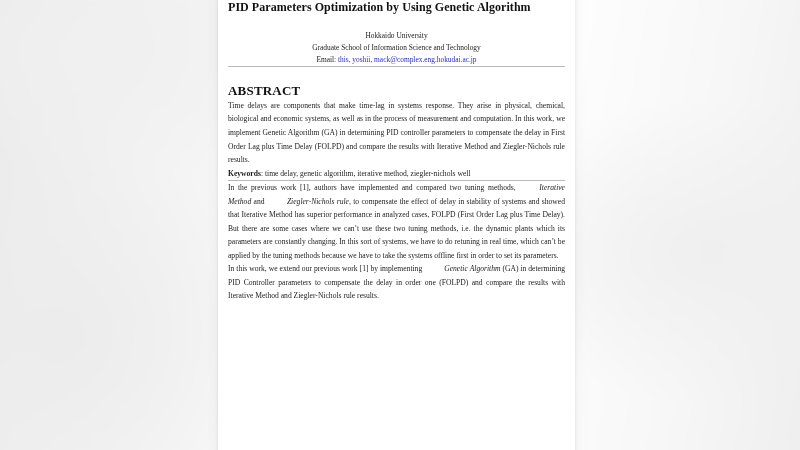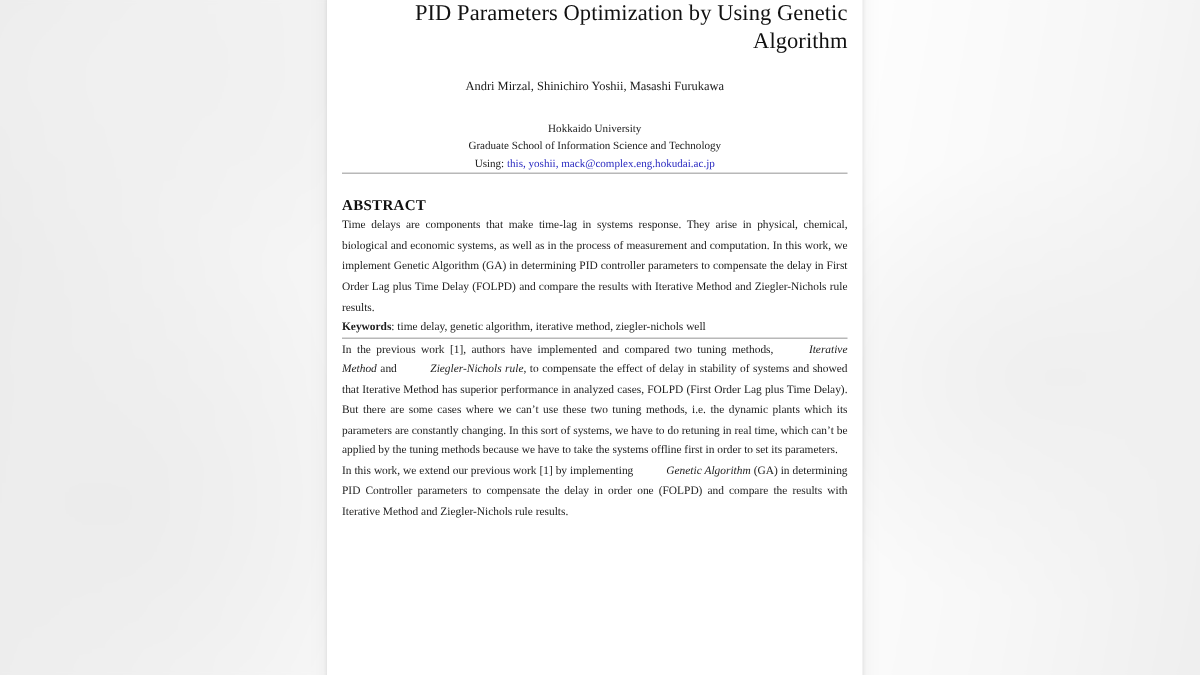--- a/index.html
+++ b/index.html
@@ -41,23 +41,23 @@
     box-sizing: border-box;
     padding: 40px 10px 0 10px;
   }
 
   .page-inner {
     width: 100%;
   }
 
   
   .doc-title {
-    font-size: 15px;
-    font-weight: normal;
-    text-align: right;
+    font-size: 12px;
+    font-weight: bold;
+    text-align: left;
     line-height: 1.25;
     color: #111111;
     margin: 0 0 15px 0;
     letter-spacing: 0.05px;
   }
   .authors {
     font-size: 8.3px;
     text-align: center;
     color: #1a1a1a;
     margin: 0 0 18px 0;
@@ -80,21 +80,21 @@
   hr.rule {
     border: 0;
     border-top: 1px solid #b8b8b8;
     margin: 0;
     height: 0;
   }
   .rule-top { margin-top: 20px; }
 
   
   .section-head {
-    font-size: 10px;
+    font-size: 13px;
     font-weight: bold;
     color: #111111;
     margin: 0;
     letter-spacing: 0.2px;
   }
   .abstract-head { padding-top: 16px; }
   .intro-head    { padding-top: 24px; }
 
   p.body-text {
     font-size: 7.6px;
@@ -117,26 +117,25 @@
 </head>
 <body>
 
 <div class="backdrop"></div>
 
 <div class="page">
   <div class="page-inner">
 
     <h1 class="doc-title">PID Parameters Optimization by Using Genetic Algorithm</h1>
 
-    <div class="authors">Andri Mirzal, Shinichiro Yoshii, Masashi Furukawa</div>
 
     <div class="affiliation">
       <div>Hokkaido University</div>
       <div>Graduate School of Information Science and Technology</div>
-      <div class="email-line"><span>Using: </span><a class="email-link" href="#">this, yoshii, mack@complex.eng.hokudai.ac.jp</a></div>
+      <div class="email-line"><span>Email: </span><a class="email-link" href="#">this, yoshii, mack@complex.eng.hokudai.ac.jp</a></div>
     </div>
 
     <hr class="rule rule-top">
 
     <div class="section-head abstract-head">ABSTRACT</div>
 
     <p class="body-text abstract-body">Time delays are components that make time-lag in systems response. They arise in physical, chemical, biological and economic systems, as well as in the process of measurement and computation. In this work, we implement Genetic Algorithm (GA) in determining PID controller parameters to compensate the delay in First Order Lag plus Time Delay (FOLPD) and compare the results with Iterative Method and Ziegler-Nichols rule results.</p>
 
     <p class="body-text keywords"><b>Keywords</b><span>: time delay, genetic algorithm, iterative method, ziegler-nichols well</span></p>
 

